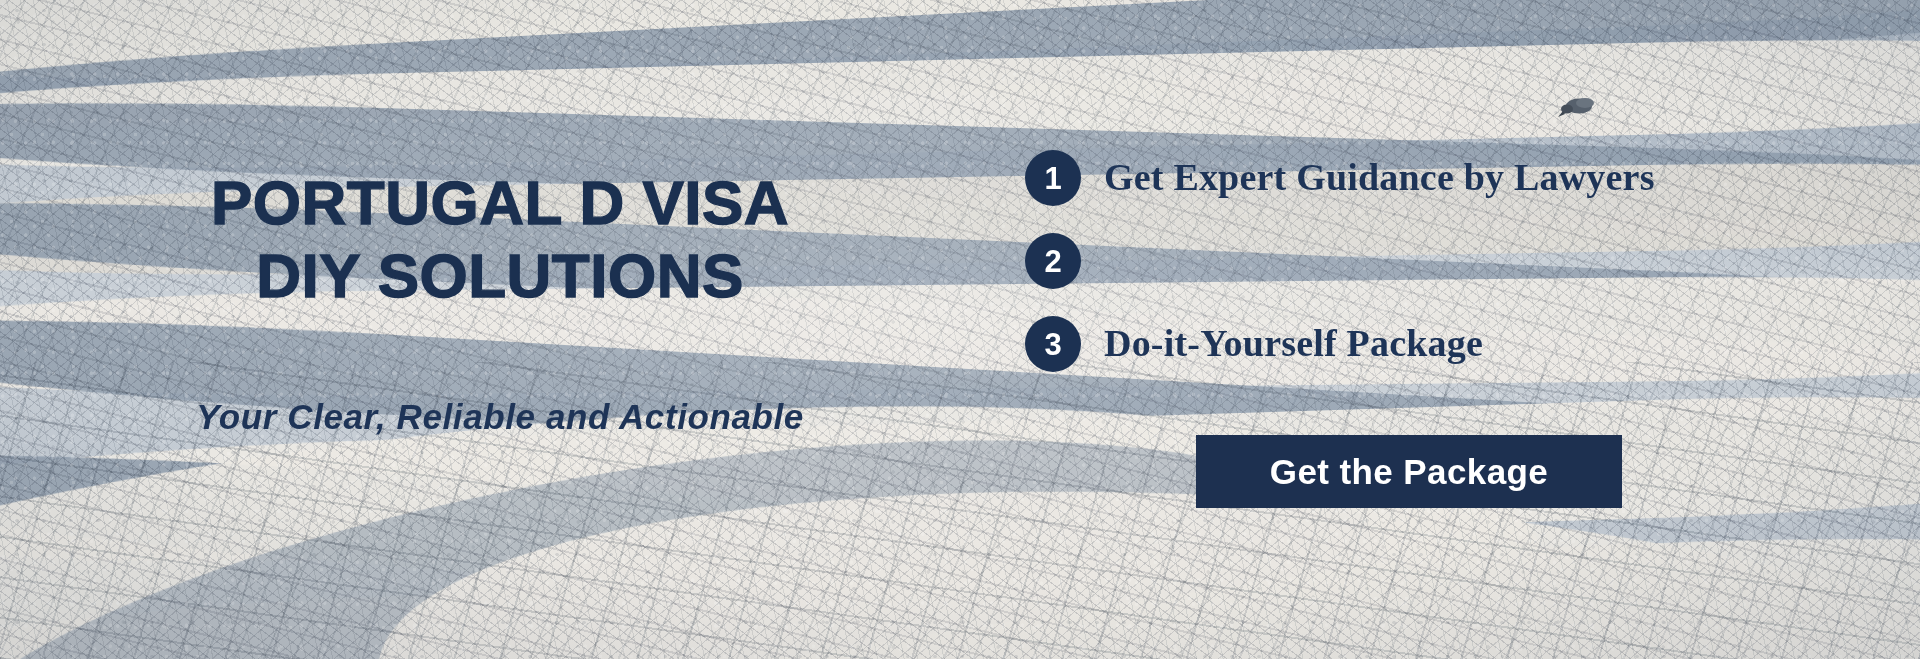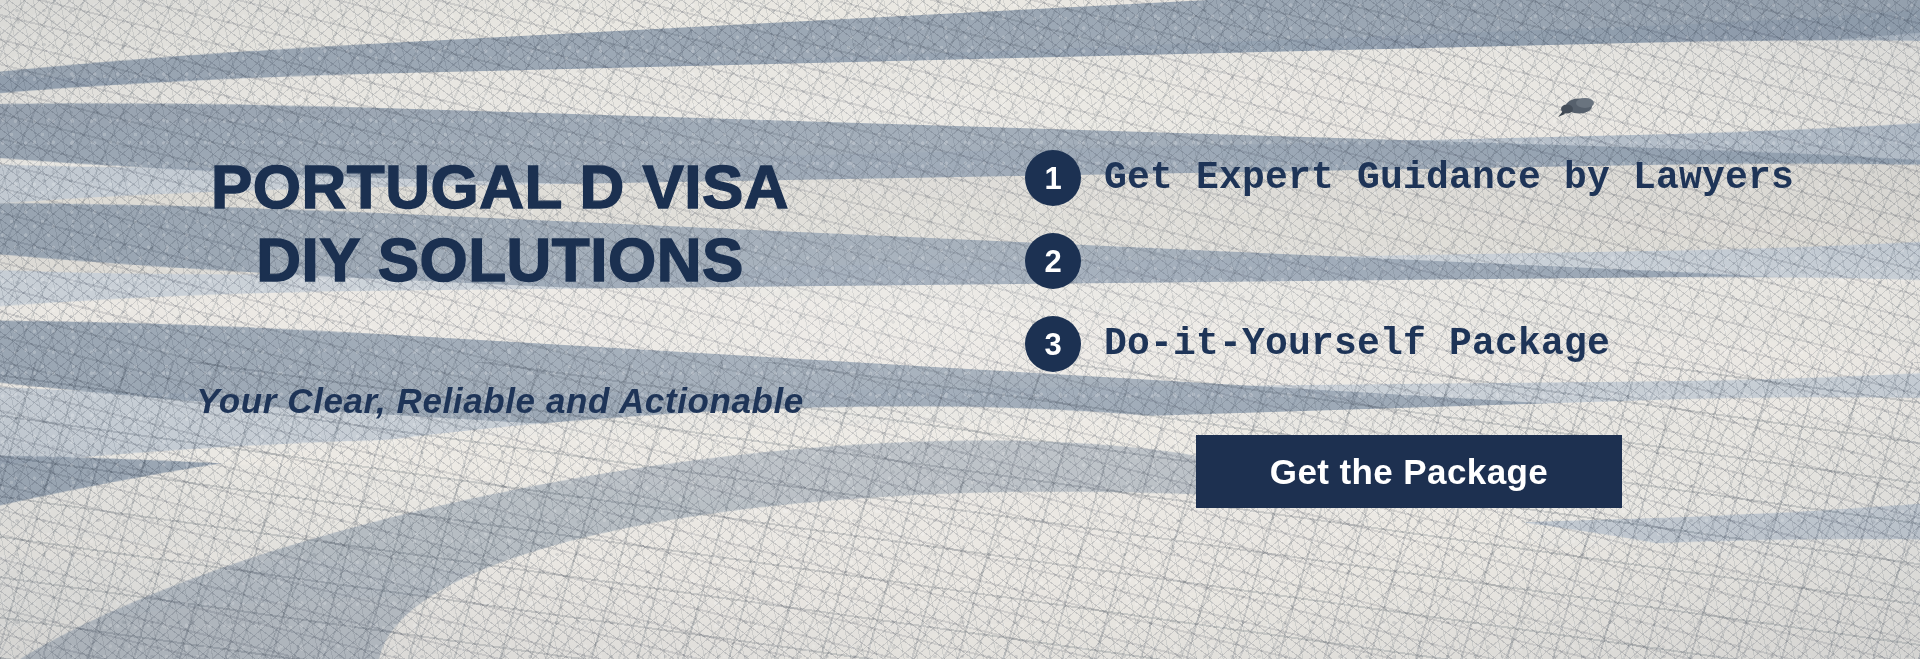--- a/index.html
+++ b/index.html
@@ -116,21 +116,21 @@
     width: 800px;
     text-align: center;
   }
   .headline {
     color: #1b3050;
     font-family: "Liberation Sans Narrow", "Liberation Sans", sans-serif;
     font-weight: 700;
     font-size: 62px;
     line-height: 1.18;
     letter-spacing: 0.5px;
-    margin: 0;
+    margin: 16px;
     text-transform: uppercase;
     -webkit-text-stroke: 1.4px #1b3050;
   }
   .headline .line {
     display: block;
   }
   .subtitle {
     margin: 80px 0 0 0;
     color: #1e3457;
     font-family: "Liberation Sans", sans-serif;
@@ -171,21 +171,21 @@
     align-items: center;
     justify-content: center;
     font-family: "Liberation Sans", sans-serif;
     font-weight: 700;
     font-size: 31px;
     line-height: 1;
     margin-right: 23px;
   }
   .step-label {
     color: #1e3457;
-    font-family: Liberation Mono, monospace;
+    font-family: Liberation Serif, serif;
     font-weight: 700;
     font-size: 38px;
     line-height: 1.1;
     letter-spacing: 0.2px;
     white-space: nowrap;
   }
 
   .cta-wrap {
     position: absolute;
     left: 1196px;

